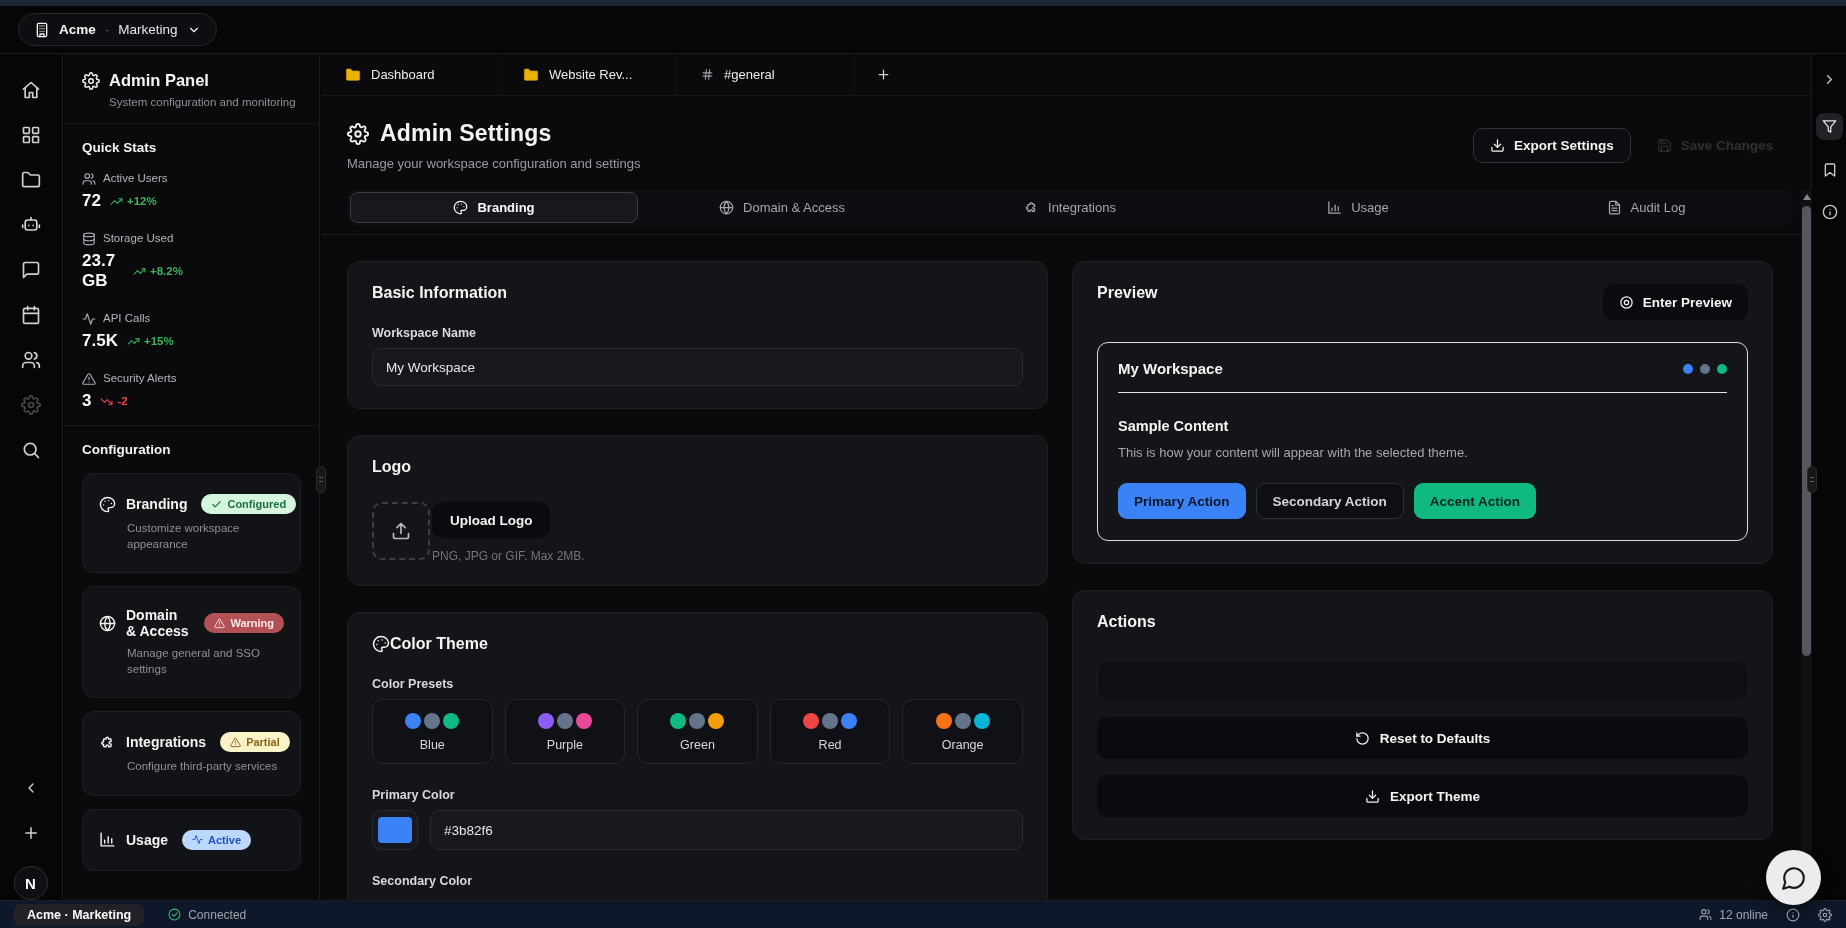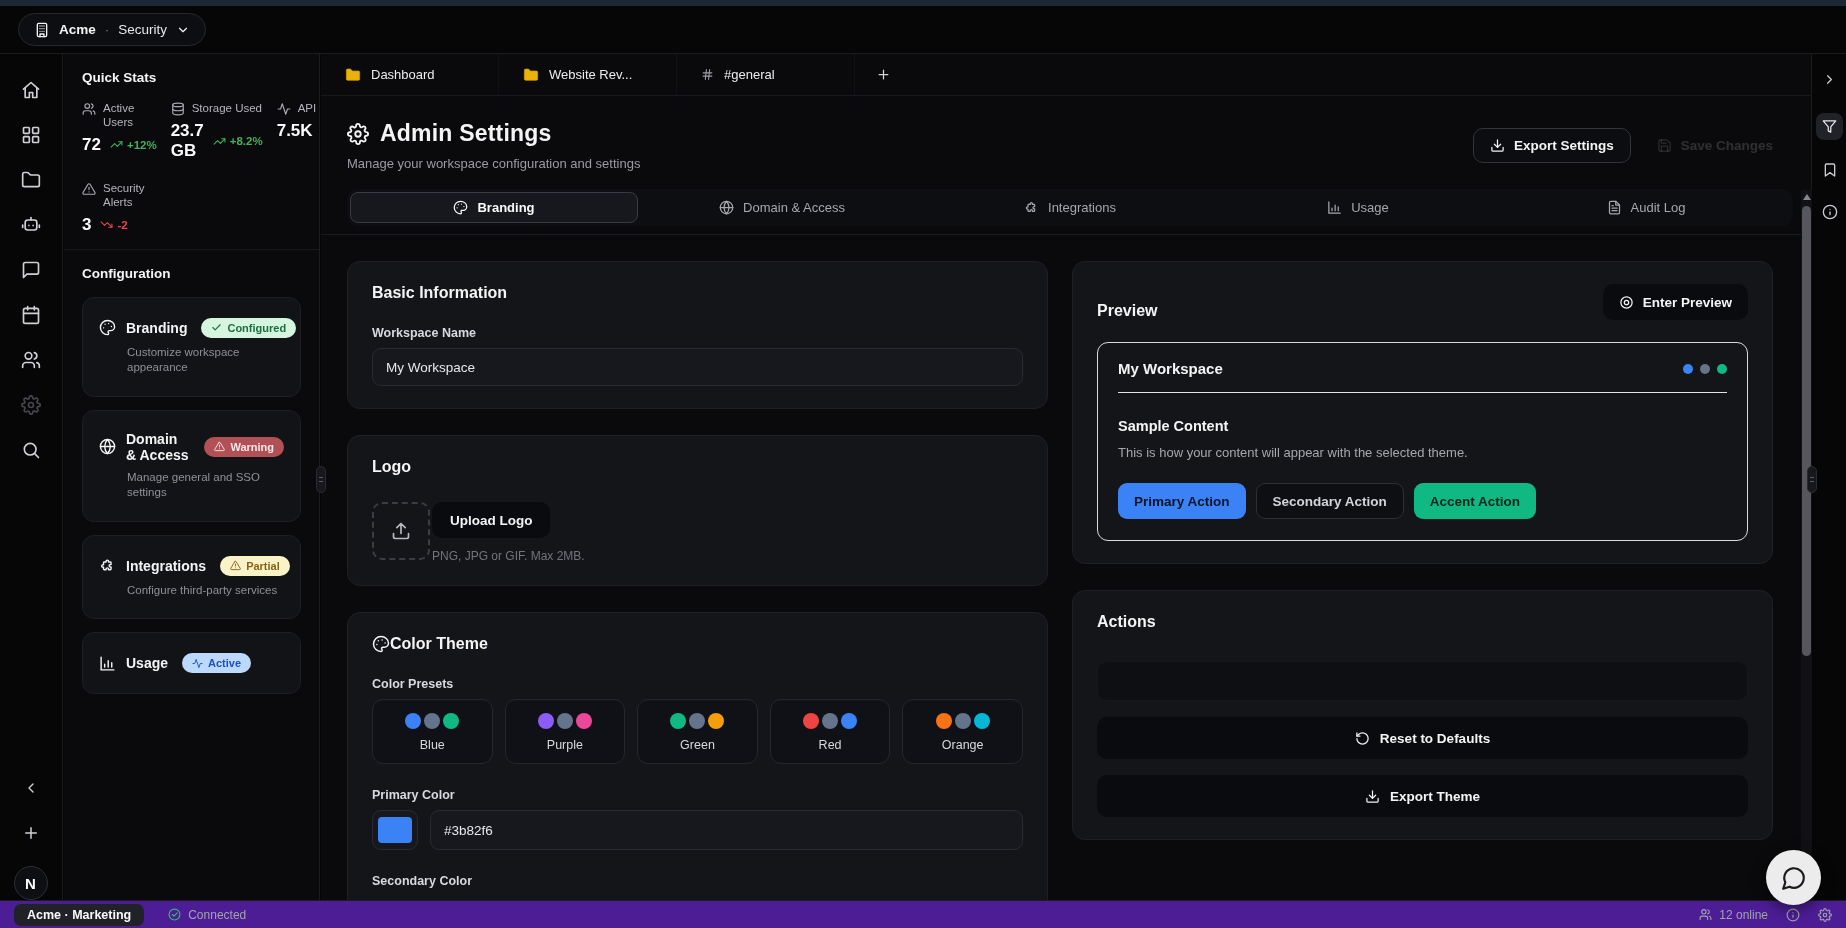--- a/index.html
+++ b/index.html
@@ -30,21 +30,21 @@
 
   
   .sidebar { position:absolute; left:64px; top:54px; bottom:28px; width:256px; background:#0a0a0c;
     border-right:1px solid #1b1c20; overflow:hidden; }
   .sb-head { padding:17px 18px 15px; border-bottom:1px solid #17181c; }
   .sb-head-row { display:flex; align-items:center; gap:9px; }
   .sb-title { font-size:16.5px; font-weight:700; }
   .sb-sub { font-size:11.5px; color:#8f8f98; margin-top:6px; padding-left:27px; }
   .sb-section { padding:16px 18px 14px; border-bottom:1px solid #17181c; }
   .sb-section-title { font-size:13.5px; font-weight:700; margin-bottom:16px; }
-  .stats-grid { display:grid; grid-template-columns:1fr 1fr 1fr; gap:20px 14px; }
+  .stats-grid { display:grid; grid-template-columns:1fr; gap:20px 14px; }
   .stat-top { display:flex; gap:7px; align-items:flex-start; color:#b4b4bc; font-size:11.5px; line-height:1.25; }
   .stat-top .ic { margin-top:1px; color:#a9a9b2; }
   .stat-row { display:flex; gap:9px; align-items:center; margin-top:5px; }
   .stat-value { font-size:17px; font-weight:700; color:#fafafa; }
   .delta { display:flex; align-items:center; gap:4px; font-size:11.5px; font-weight:600; }
   .delta.up { color:#3cb35c; }
   .delta.down { color:#e5484d; }
   .cfg-card { background:#121316; border:1px solid #1e1f24; border-radius:12px; padding:20px 16px;
     margin-bottom:13px; cursor:pointer; }
   .cfg-row { display:flex; align-items:center; gap:10px; }
@@ -106,21 +106,21 @@
     display:flex; flex-direction:column; align-items:center; gap:9px; cursor:pointer; }
   .pdots { display:flex; gap:3px; }
   .pdot { width:16px; height:16px; border-radius:50%; }
   .pname { font-size:12.5px; color:#d8d8de; }
   .color-row { display:flex; gap:12px; align-items:center; }
   .swatch-wrap { width:46px; height:40px; border:1px solid #2a2b31; border-radius:9px; background:#17181d;
     display:flex; align-items:center; justify-content:center; cursor:pointer; flex:none; }
   .swatch { width:34px; height:26px; border-radius:4px; }
   .color-row .text-input { height:40px; }
 
-  .pv-head { display:flex; justify-content:space-between; align-items:flex-end; }
+  .pv-head { display:flex; justify-content:space-between; align-items:flex-start; }
   .btn-dark { height:36px; padding:0 16px; border-radius:10px; background:#0a0b0e; color:#f4f4f5;
     font-size:13.5px; font-weight:700; display:inline-flex; gap:9px; align-items:center; border:none; cursor:pointer; }
   .preview-box { margin-top:22px; border:1px solid #d9d9de; border-radius:11px; padding:17px 20px 21px; }
   .pvb-head { display:flex; justify-content:space-between; align-items:center; }
   .pvb-title { font-size:15px; font-weight:700; }
   .pvb-dots { display:flex; gap:7px; }
   .pvb-dot { width:10px; height:10px; border-radius:50%; }
   .pv-divider { height:1px; background:#e4e4e7; margin-top:15px; }
   .sample-title { font-size:14.5px; font-weight:700; margin-top:25px; }
   .sample-text { font-size:13px; color:#a6a6ae; margin-top:11px; }
@@ -148,21 +148,21 @@
     border-right:4px solid transparent; border-bottom:6px solid #87888f; }
   .sb-thumb { position:absolute; top:16px; left:1px; width:9px; height:450px; background:#55565e; border-radius:5px; }
   .handle { position:absolute; width:10px; height:27px; border-radius:5px; background:#17181c;
     border:1px solid #2a2b30; top:466px; display:flex; flex-direction:column; align-items:center;
     justify-content:center; gap:3px; cursor:ew-resize; z-index:4; }
   .handle i { display:block; width:4px; height:1px; background:#5a5b63; }
   .handle-left { left:316px; }
   .handle-right { right:29px; }
 
   
-  .statusbar { position:absolute; left:0; right:0; bottom:0; height:28px; background:#4c1d95;
+  .statusbar { position:absolute; left:0; right:0; bottom:0; height:28px; background:#0f172a;
     border-top:1px solid #1b1c20; display:flex; align-items:center; padding:0 14px; font-size:12px;
     color:#a3a3ab; z-index:5; }
   .sb-pill { background:#212228; color:#fafafa; border-radius:7px; padding:4px 13px; font-size:12.5px;
     font-weight:700; margin-right:24px; }
   .sb-item { display:flex; gap:7px; align-items:center; }
   .sb-right { margin-left:auto; display:flex; align-items:center; gap:18px; }
   .conn-ic { color:#2fbf71; }
   .chat-fab { position:absolute; right:25px; bottom:23px; width:55px; height:55px; border-radius:50%;
     background:#ececec; display:flex; align-items:center; justify-content:center; color:#1b1c20;
     z-index:6; cursor:pointer; box-shadow:0 4px 14px rgba(0,0,0,.5); }
@@ -319,21 +319,21 @@
 </svg>
 
 <div class="top-strip"></div>
 <div class="topbar">
   <div class="ws-pill">
     <svg class="ic" width="16" height="16">
         <use href="#i-building"></use>
       </svg>
     <span class="org">Acme</span>
     <span class="dot">·</span>
-    <span class="chan">Security</span>
+    <span class="chan">Marketing</span>
     <svg class="ic" width="14" height="14">
         <use href="#i-chevron-down"></use>
       </svg>
   </div>
 </div>
 
 <div class="left-rail">
   <div class="rail-btn">
       <svg class="ic" width="20" height="20">
         <use href="#i-home"></use>
@@ -388,20 +388,29 @@
     <div class="rail-btn">
         <svg class="ic" width="18" height="18">
           <use href="#i-plus"></use>
         </svg>
       </div>
     <div class="avatar">N</div>
   </div>
 </div>
 
 <div class="sidebar">
+  <div class="sb-head">
+    <div class="sb-head-row">
+      <svg class="ic" width="18" height="18">
+          <use href="#i-gear"></use>
+        </svg>
+      <span class="sb-title">Admin Panel</span>
+    </div>
+    <div class="sb-sub">System configuration and monitoring</div>
+  </div>
 
   <div class="sb-section">
     <div class="sb-section-title">Quick Stats</div>
     <div class="stats-grid">
       <div class="stat">
         <div class="stat-top">
             <svg class="ic" width="14" height="14">
               <use href="#i-users"></use>
             </svg>
             <span>Active Users</span>

